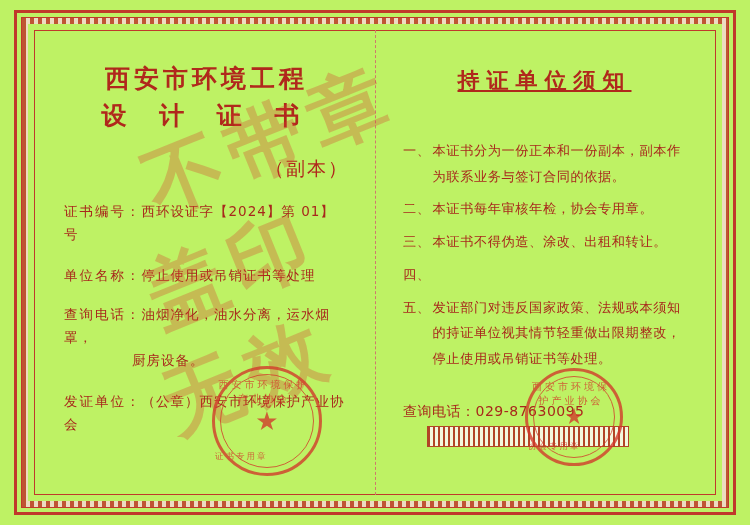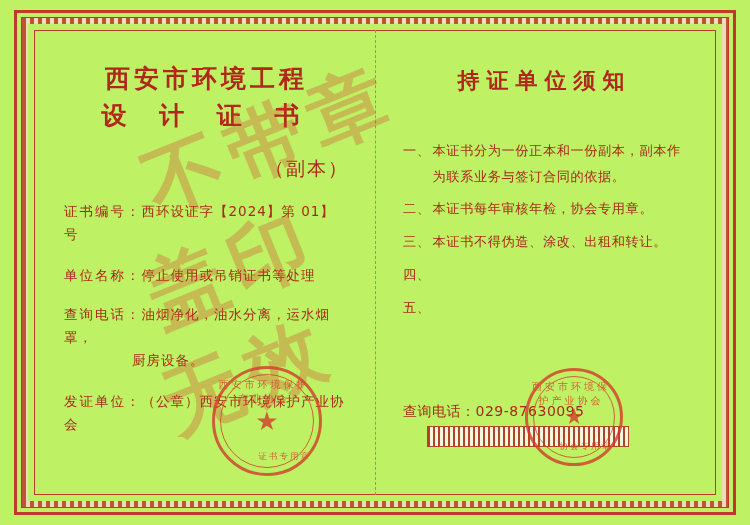--- a/index.html
+++ b/index.html
@@ -97,20 +97,21 @@
   .indent{display:inline-block;padding-left:68px;text-align:center;}
 
   .right-title{
     text-align:center;
     font-family:"DejaVu Serif", serif;
     font-size:22px;
     font-weight:bold;
     letter-spacing:7px;
     color:#b0281c;
     margin-top:18px;
+    text-decoration:underline;
   }
   .notes{
     margin-top:42px;
     font-size:13.2px;
     line-height:1.95;
     color:#a8281c;
     letter-spacing:0.6px;
   }
   .note{
     display:flex;
@@ -170,21 +171,21 @@
     position:absolute;
     top:9px;left:0;right:6px;
     text-align:center;
     font-size:10px;
     letter-spacing:3px;
     color:#d2382a;
   }
   .seal-bottom{
     position:absolute;
     bottom:10px;left:0;right:8px;
-    text-align:right;
+    text-align:left;
     font-size:8.5px;
     letter-spacing:2px;
     color:#d2382a;
   }
   
   .watermark{
     position:absolute;
     left:150px;top:70px;
     width:420px;height:380px;
     pointer-events:none;
@@ -252,20 +253,21 @@
       </div>
       <div class="note">
         <span class="note-num">三、</span>
         <span class="note-text">本证书不得伪造、涂改、出租和转让。</span>
       </div>
       <div class="note">
         <span class="note-num">四、</span>
       </div>
       <div class="note">
         <span class="note-num">五、</span>
+        <span class="note-text">发证部门对违反国家政策、法规或本须知的持证单位视其情节轻重做出限期整改，停止使用或吊销证书等处理。</span>
       </div>
     </div>
 
     <div class="contact">
       <span>查询电话：</span><span>029-87630095</span>
     </div>
     <div class="code-box"></div>
   </div>
 
   <div class="seal seal-left">

